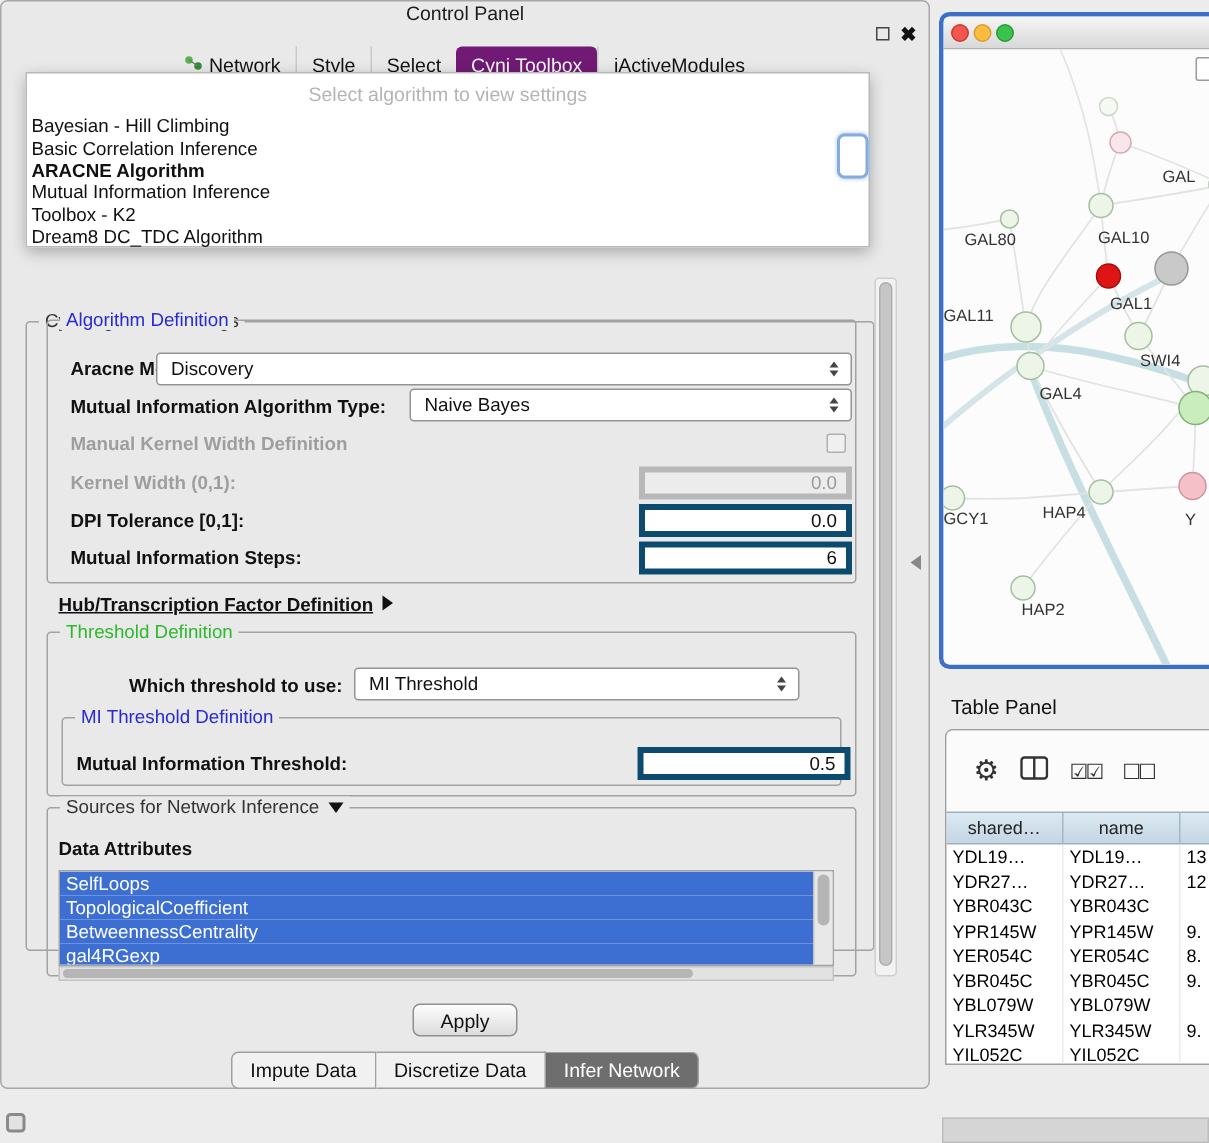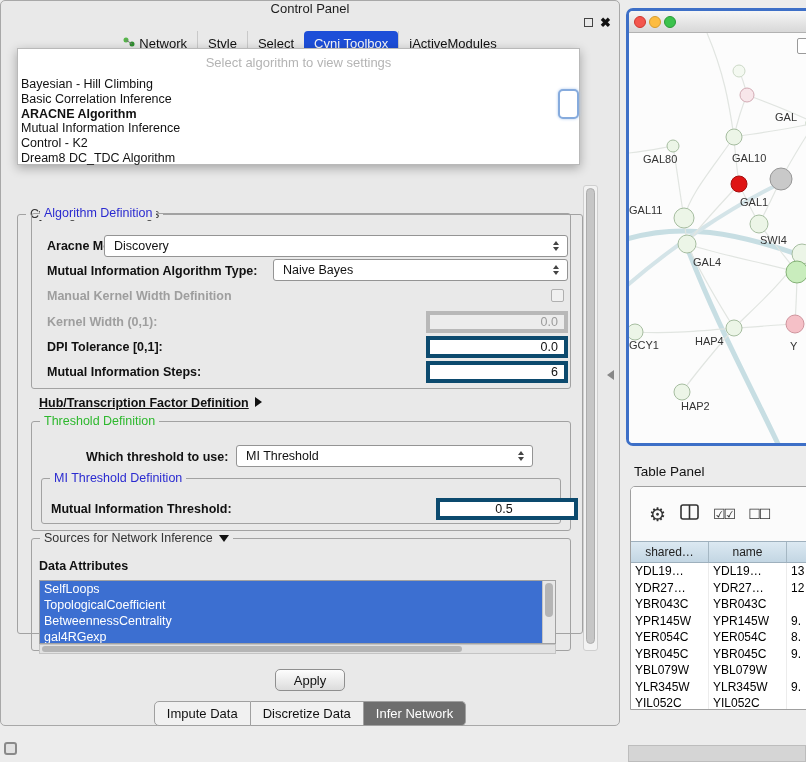--- a/index.html
+++ b/index.html
@@ -13,21 +13,21 @@
     display:flex; align-items:center; padding:0 8px; font-size:13px; color:#1c1c1c;flex-direction:column; }
   #cp-buttons { margin-left:auto; display:flex; align-items:center; gap:7px; }
   .float-icon { width:9px; height:9px; border:1.5px solid #444; display:inline-block; }
   .close-icon { font-size:13px; font-weight:bold; color:#111; line-height:13px; }
 
   
   #top-tabs { position:absolute; top:30px; left:0; width:100%; display:flex;
     justify-content:center; font-size:13px; color:#111; }
   .tab { padding:5px 10px; display:flex; align-items:center; gap:4px; }
   .tab + .tab { border-left:1px solid #c9c9c9; }
-  .tab.selected { background:#1d4ed8; color:#f6f6f6; border-radius:4px; border-left:none; }
+  .tab.selected { background:#701a75; color:#f6f6f6; border-radius:4px; border-left:none; }
 
   
   #algorithm-popup { position:absolute; left:16px; top:47px; width:563px; height:117px;
     background:#fff; border:1px solid #b9b9b9; box-shadow:0 3px 10px rgba(0,0,0,.3);
     z-index:30; }
   #dd-placeholder { height:26px; display:flex; align-items:center; justify-content:center;
     color:#b4b4b4; font-size:13px; }
   #dd-items { margin-top:2px; }
   .dd-item { height:14.8px; line-height:14.8px; padding-left:3px; font-size:12.5px; color:#111; }
   .dd-item.sel { font-weight:bold; }
@@ -178,21 +178,21 @@
       </div>
   </div>
 
   <div id="algorithm-popup">
     <div id="dd-placeholder">Select algorithm to view settings</div>
     <div id="dd-items">
         <div class="dd-item">Bayesian - Hill Climbing</div>
         <div class="dd-item">Basic Correlation Inference</div>
         <div class="dd-item sel">ARACNE Algorithm</div>
         <div class="dd-item">Mutual Information Inference</div>
-        <div class="dd-item">Control - K2</div>
+        <div class="dd-item">Toolbox - K2</div>
         <div class="dd-item">Dream8 DC_TDC Algorithm</div>
       </div>
   </div>
   <div id="hidden-combo-fragment"></div>
 
   <div class="fieldset" style="left:16px; top:182px; width:566px; height:420px;margin-top:31px;">
     <span class="legend">Cyni Algorithm Settings</span>
   </div>
 
   <div class="fieldset" style="left:30px; top:212px; width:540px; height:176px;">
@@ -241,21 +241,21 @@
     <span>MI Threshold</span>
     <span class="combo-arrows">
         <span class="arr-up"></span>
         <span class="arr-dn"></span>
       </span>
   </div>
   <div class="fieldset" style="left:40px; top:477px; width:520px; height:46px;">
     <span class="legend blue">MI Threshold Definition</span>
   </div>
   <span class="lbl" style="left:50px; top:501px;">Mutual Information Threshold:</span>
-  <div class="field" style="left:435px; top:497px; width:142px;justify-content:center;">
+  <div class="field" style="left:424px; top:497px; width:142px;">
     <span>0.5</span>
   </div>
 
   <div class="fieldset" style="left:30px; top:537px; width:540px; height:113px;">
     <span class="legend">
       <span>Sources for Network Inference</span><span class="tri-down"></span>
     </span>
   </div>
   <span class="lbl" style="left:38px; top:558px;">Data Attributes</span>
   <div id="attr-list">

